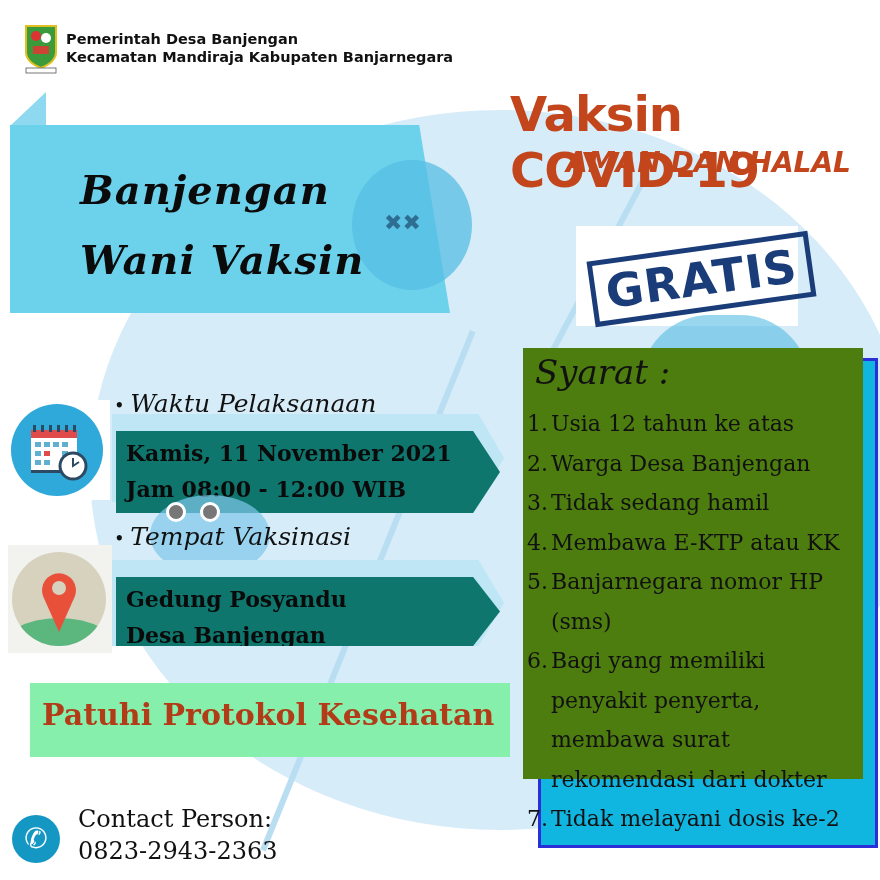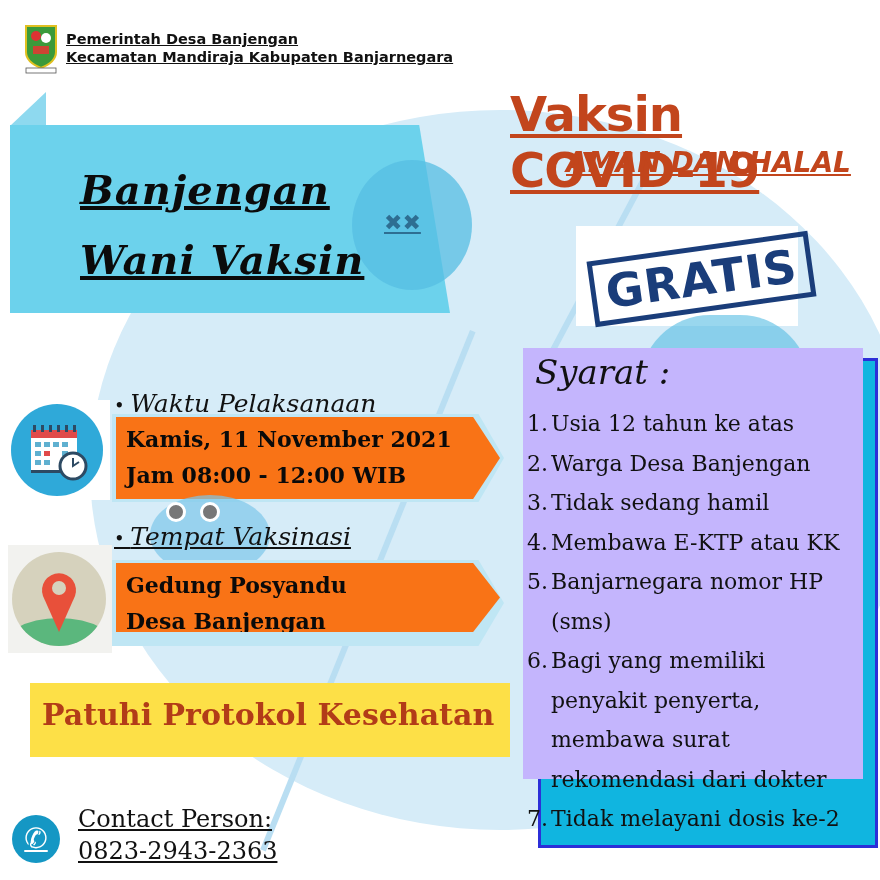--- a/index.html
+++ b/index.html
@@ -1,49 +1,49 @@
 <!DOCTYPE html>
 <html><head>
 <meta charset="utf-8">
 <style>
   html,body{margin:0;padding:0;}
   body{width:880px;height:880px;position:relative;overflow:hidden;background:#ffffff;font-family:"DejaVu Serif",serif;}
-  .abs{position:absolute;text-decoration:underline;}
+  .abs{position:absolute;}
   
   .bg-circle{position:absolute;left:90px;top:110px;width:820px;height:720px;border-radius:50%;background:#d6ecf8;}
   .syringe-line{position:absolute;width:6px;background:#b9def2;transform-origin:top left;}
   
   .logo{left:22px;top:22px;width:38px;height:50px;}
   .header-text{left:66px;top:30px;font-family:"DejaVu Sans",sans-serif;font-weight:bold;font-size:14.5px;line-height:18px;color:#111;}
   
   .banner{left:10px;top:125px;width:440px;height:188px;background:#6cd2ec;clip-path:polygon(0 0,93% 0,100% 100%,0 100%);}
   .banner-tab{left:10px;top:92px;width:36px;height:34px;background:#8ed9ef;clip-path:polygon(100% 0,100% 100%,0 100%);}
   .banner-title{left:80px;top:155px;font-family:"DejaVu Serif",serif;font-weight:900;font-style:italic;font-size:40px;line-height:70px;color:#0b0b0b;letter-spacing:1px;}
   
   .virus{position:absolute;border-radius:50%;background:#55bde3;opacity:.75;}
   
   .vaksin-title{left:510px;top:86px;font-family:"DejaVu Sans",sans-serif;font-weight:900;font-size:48px;color:#c2451c;letter-spacing:-1px;}
   .aman-title{left:566px;top:146px;font-family:"DejaVu Sans",sans-serif;font-weight:900;font-style:italic;font-size:28px;color:#c2451c;}
   .gratis-wrap{left:576px;top:226px;width:222px;height:100px;background:#fff;}
   .gratis{position:absolute;left:14px;top:20px;border:5px solid #1a3d7a;padding:0 10px;transform:rotate(-8deg);font-family:"DejaVu Sans",sans-serif;font-weight:900;font-size:46px;color:#1a3d7a;line-height:56px;letter-spacing:1px;}
   
   .syarat-shadow{left:538px;top:358px;width:340px;height:490px;background:#10b5e0;border:3px solid #2c2fd8;box-sizing:border-box;}
-  .syarat{left:523px;top:348px;width:340px;height:431px;background:#c4b5fd;}
+  .syarat{left:523px;top:348px;width:340px;height:431px;background:#4d7c0f;}
   .syarat-title{position:absolute;left:12px;top:4px;font-style:italic;font-size:34px;color:#111;}
   .syarat-list{position:absolute;left:4px;top:56px;font-size:22px;line-height:39.5px;color:#111;width:370px;}
   .syarat-item{display:flex;}
   .syarat-num{width:24px;flex-shrink:0;}
   
   .bullet-label{font-style:italic;font-size:25px;color:#111;}
-  .arrow-box{background:#f97316;clip-path:polygon(0 0,93% 0,100% 50%,93% 100%,0 100%);border:none;}
+  .arrow-box{background:#0f766e;clip-path:polygon(0 0,93% 0,100% 50%,93% 100%,0 100%);border:none;margin-top:14px;}
   .arrow-outline{background:#bfe6f4;clip-path:polygon(0 0,93.5% 0,100% 50%,93.5% 100%,0 100%);}
   .arrow-text{position:absolute;left:10px;font-weight:bold;font-size:22px;line-height:36px;color:#0a0a0a;}
   .icon-circle{border-radius:50%;}
   
-  .protocol{left:30px;top:683px;width:480px;height:74px;background:#fde047;}
+  .protocol{left:30px;top:683px;width:480px;height:74px;background:#86efac;}
   .protocol-text{position:absolute;left:12px;top:14px;font-weight:bold;font-size:30px;color:#b23c18;}
   
   .phone-icon{left:12px;top:815px;width:48px;height:48px;border-radius:50%;background:#1597c4;color:#fff;font-size:28px;text-align:center;line-height:48px;}
   .contact{left:78px;top:803px;font-size:24px;line-height:32px;color:#111;}
 </style>
 </head>
 <body>
 
 <div class="bg-circle"></div>
 <div class="syringe-line" style="left:470px;top:330px;height:560px;transform:rotate(22deg);"></div>

